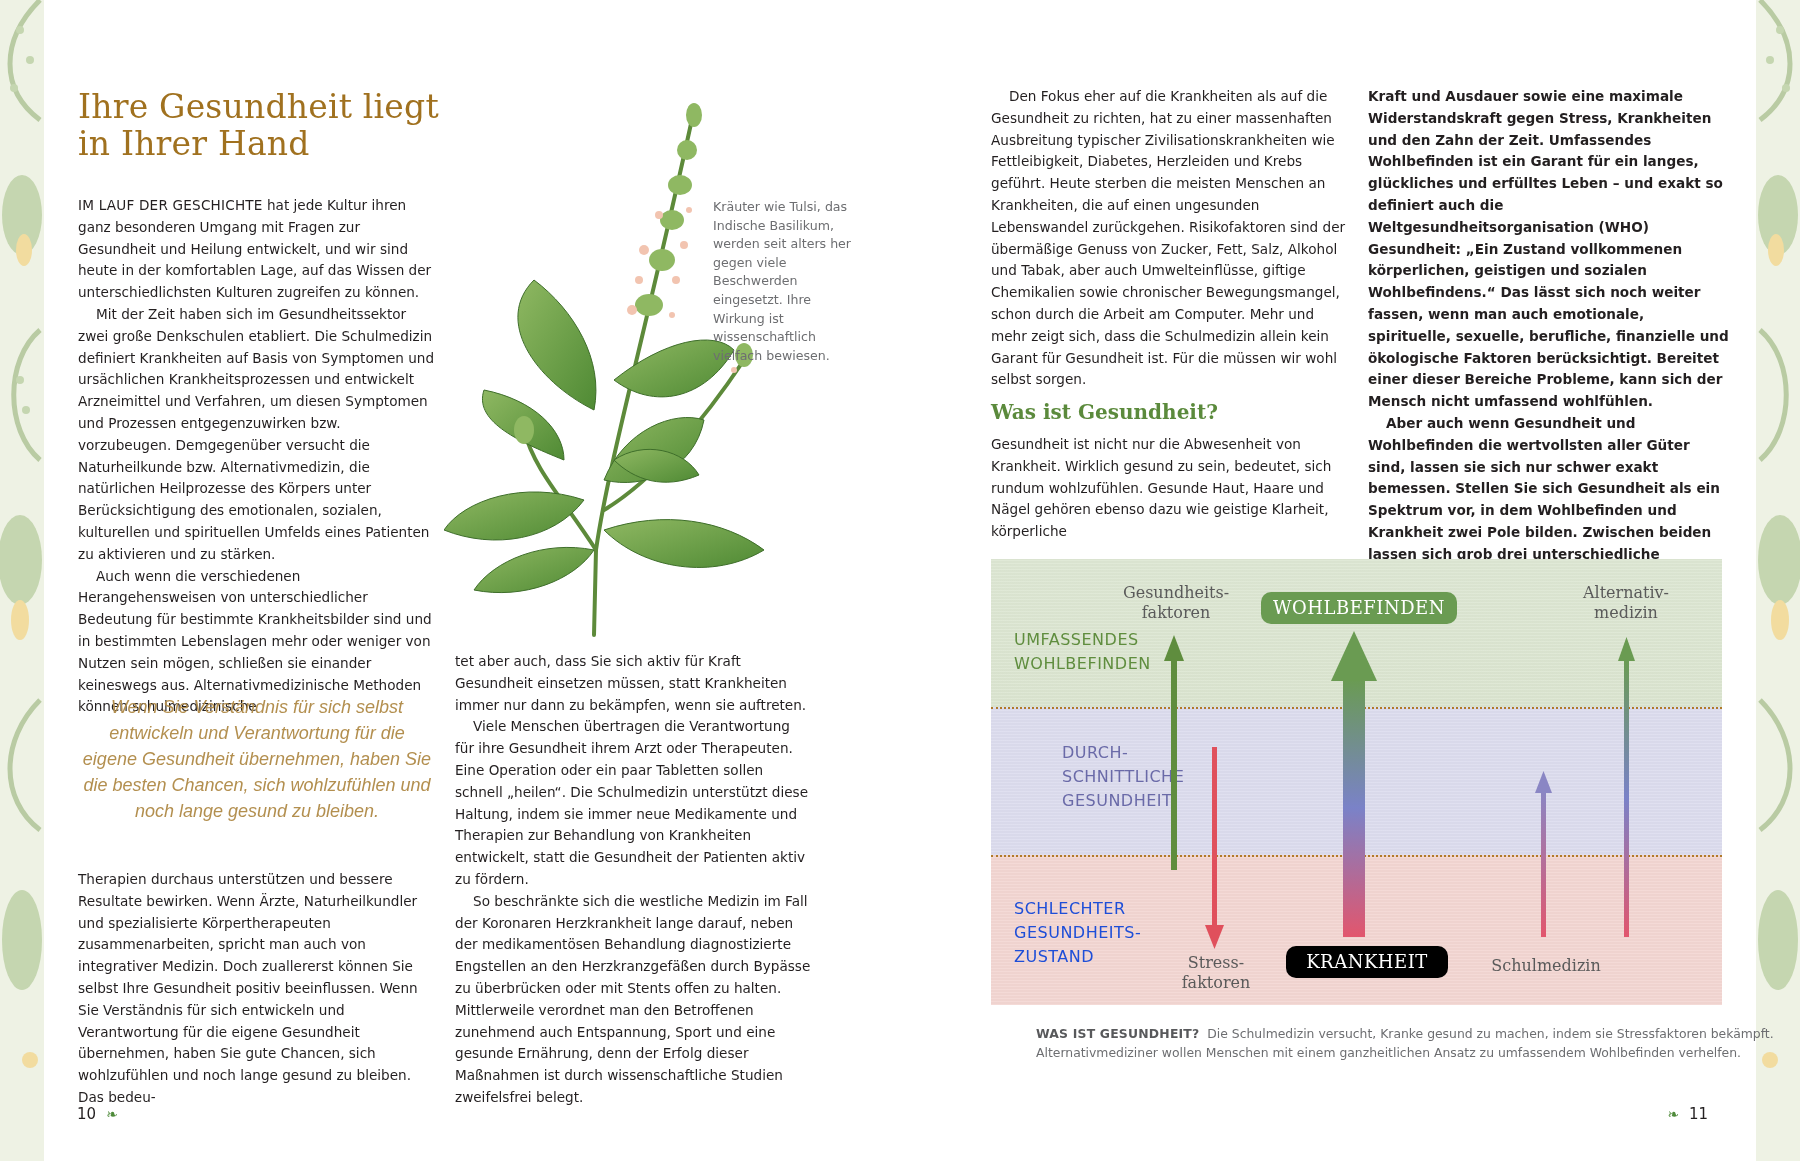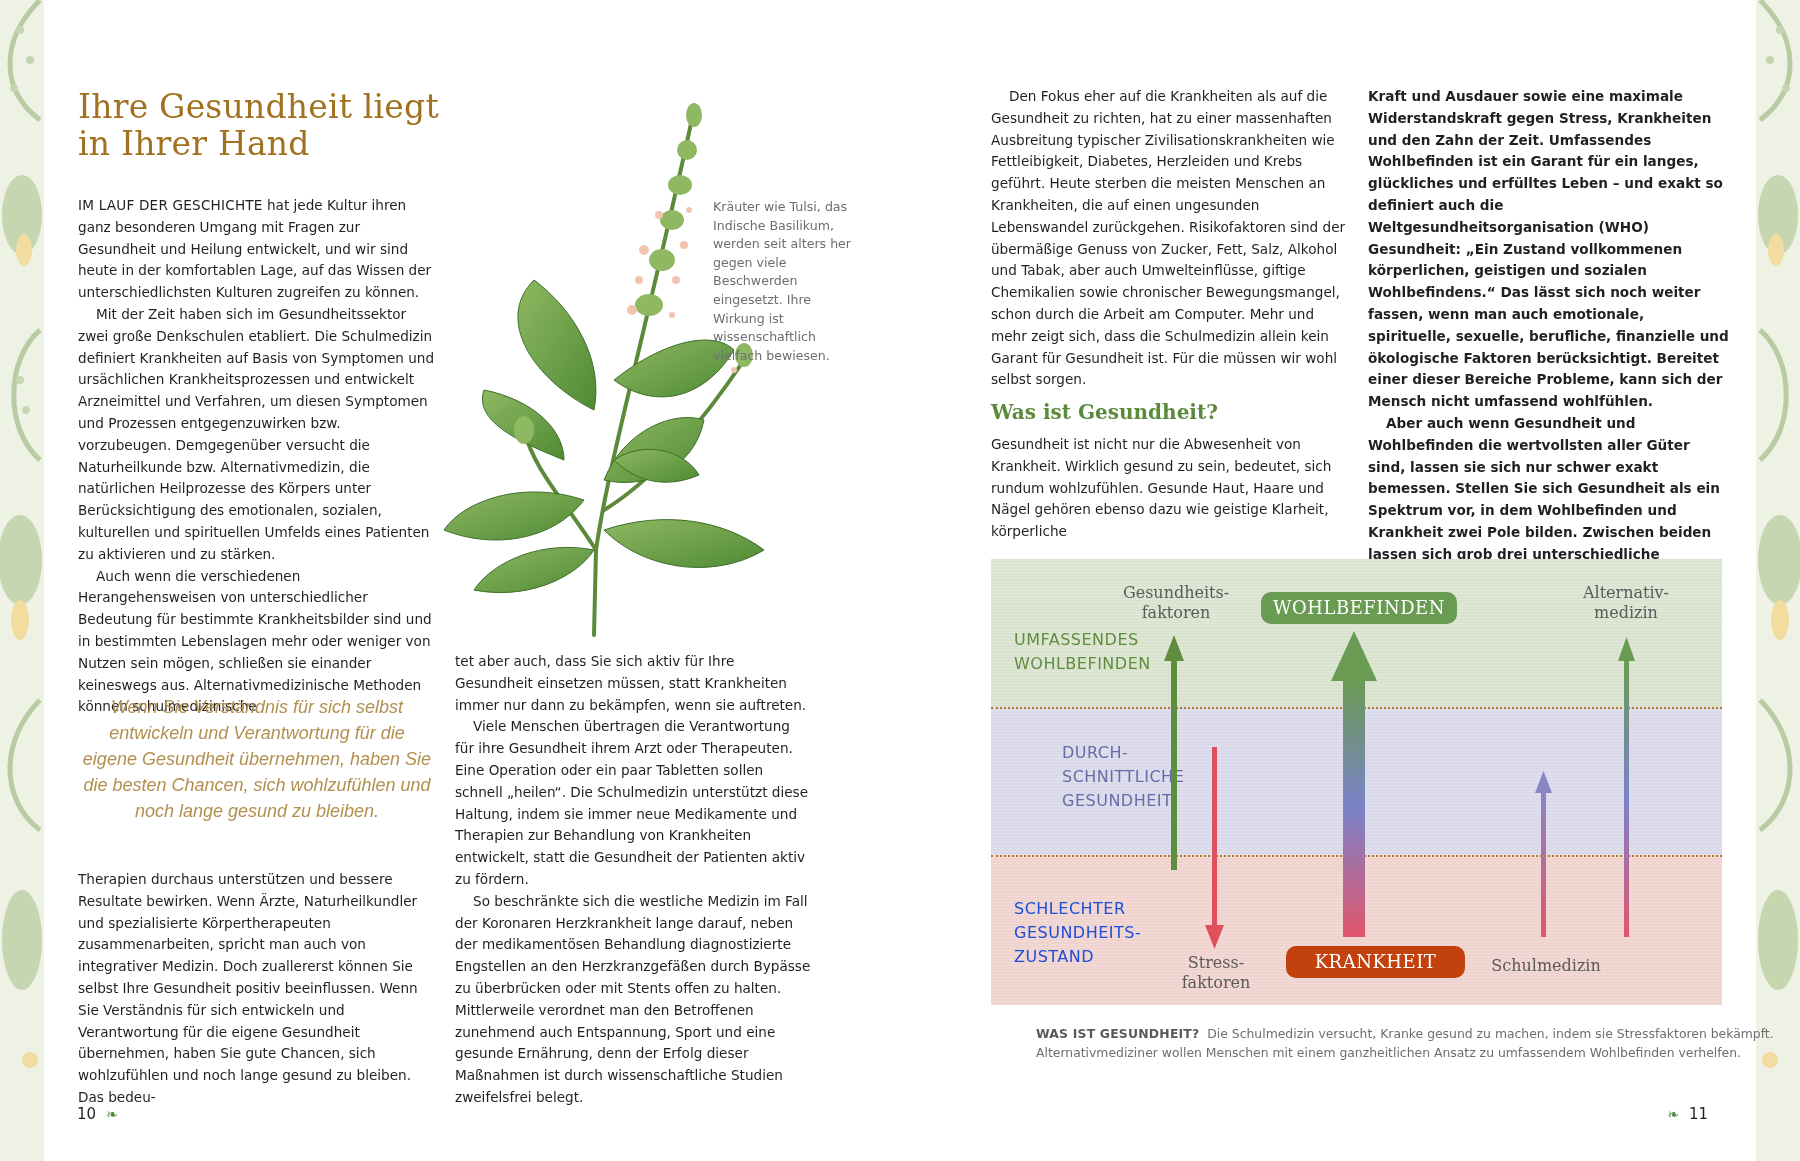--- a/index.html
+++ b/index.html
@@ -49,21 +49,21 @@
   .band-texture { position: absolute; inset: 0; background: repeating-linear-gradient(0deg, rgba(255,255,255,0.10) 0 1px, rgba(0,0,0,0.015) 1px 3px); pointer-events: none; }
 
   .zone-label { position: absolute; left: 23px; font-size: 16px; line-height: 24px; letter-spacing: 0.5px; text-transform: uppercase; }
   .zone-label.green { top: 69px; color: #5f8d3e; }
   .zone-label.blue { top: 182px; color: #6a6aa8; margin-left: 48px; }
   .zone-label.red { top: 338px; color: #1d4ed8; }
 
   .arrow-label { position: absolute; font-family: "DejaVu Serif", "Liberation Serif", serif; font-size: 16px; line-height: 20px; color: #5a5a5a; text-align: center; }
   .pill { position: absolute; font-family: "DejaVu Serif", "Liberation Serif", serif; font-size: 18px; color: #ffffff; border-radius: 10px; text-align: center; letter-spacing: 0.5px; }
   .pill.top { left: 270px; top: 33px; width: 196px; height: 32px; line-height: 32px; background: #6a9b52; }
-  .pill.bottom { left: 295px; top: 387px; width: 179px; height: 32px; line-height: 32px; background: #c2410c; }
+  .pill.bottom { left: 295px; top: 387px; width: 162px; height: 32px; line-height: 32px; background: #000000; }
 
   .diagram svg.arrows { position: absolute; left: 0; top: 0; width: 731px; height: 446px; }
 
   .fig-caption { position: absolute; left: 91px; top: 1024px; width: 740px; font-size: 12.4px; line-height: 19px; color: #6d6e71; margin-left: 45px; }
   .fig-caption .label { font-weight: bold; color: #58595b; letter-spacing: 0.2px; }
 </style>
 </head>
 <body>
 
 <div class="border-strip left">
@@ -172,21 +172,21 @@
         <circle cx="232" cy="200" r="4"></circle>
       <circle cx="188" cy="230" r="5"></circle>
         <circle cx="228" cy="235" r="3"></circle>
       <circle cx="290" cy="290" r="3"></circle>
     </g>
   </svg>
 
   <div class="plant-caption">Kräuter wie Tulsi, das Indische Basilikum, werden seit alters her gegen viele Beschwerden eingesetzt. Ihre Wirkung ist wissenschaftlich vielfach bewiesen.</div>
 
   <div class="body-text col-mid-bottom">
-    <p>tet aber auch, dass Sie sich aktiv für Ihre Gesundheit einsetzen müssen, statt Krankheiten immer nur dann zu bekämpfen, wenn sie auftreten.</p>
+    <p>tet aber auch, dass Sie sich aktiv für Kraft Gesundheit einsetzen müssen, statt Krankheiten immer nur dann zu bekämpfen, wenn sie auftreten.</p>
     <p class="indent">Viele Menschen übertragen die Verantwortung für ihre Gesundheit ihrem Arzt oder Therapeuten. Eine Operation oder ein paar Tabletten sollen schnell „heilen“. Die Schulmedizin unterstützt diese Haltung, indem sie immer neue Medikamente und Therapien zur Behandlung von Krankheiten entwickelt, statt die Gesundheit der Patienten aktiv zu fördern.</p>
     <p class="indent">So beschränkte sich die westliche Medizin im Fall der Koronaren Herzkrankheit lange darauf, neben der medikamentösen Behandlung diagnostizierte Engstellen an den Herzkranzgefäßen durch Bypässe zu überbrücken oder mit Stents offen zu halten. Mittlerweile verordnet man den Betroffenen zunehmend auch Entspannung, Sport und eine gesunde Ernährung, denn der Erfolg dieser Maßnahmen ist durch wissenschaftliche Studien zweifelsfrei belegt.</p>
   </div>
 
   <div class="folio-left">
     <span>10</span>
     <span class="ornament">❧</span>
   </div>
 </div>
 

